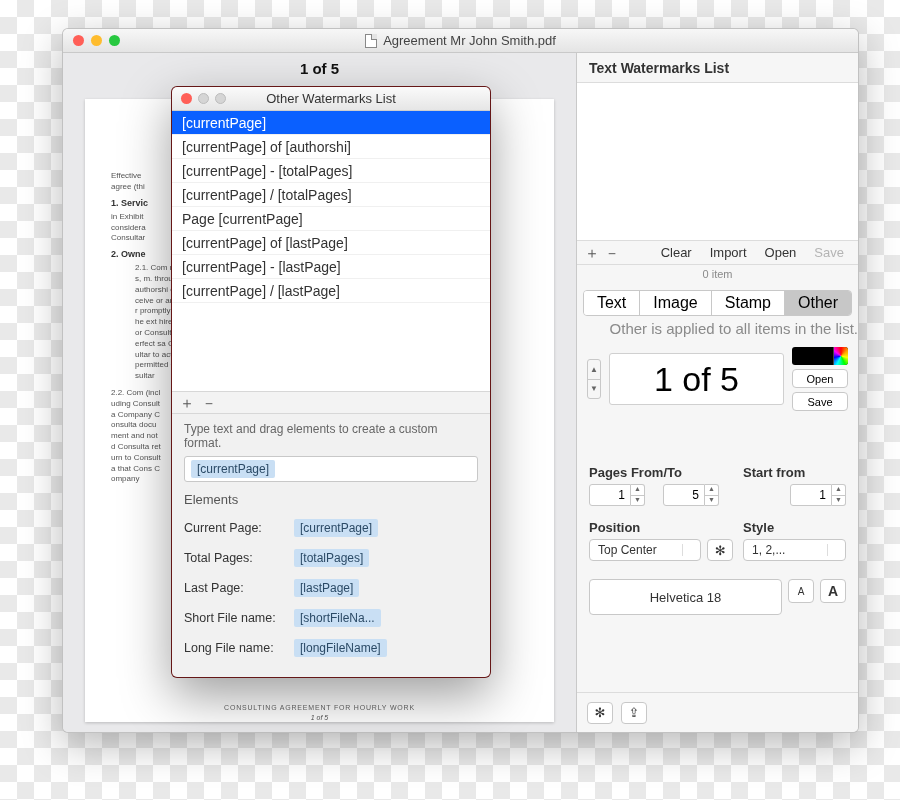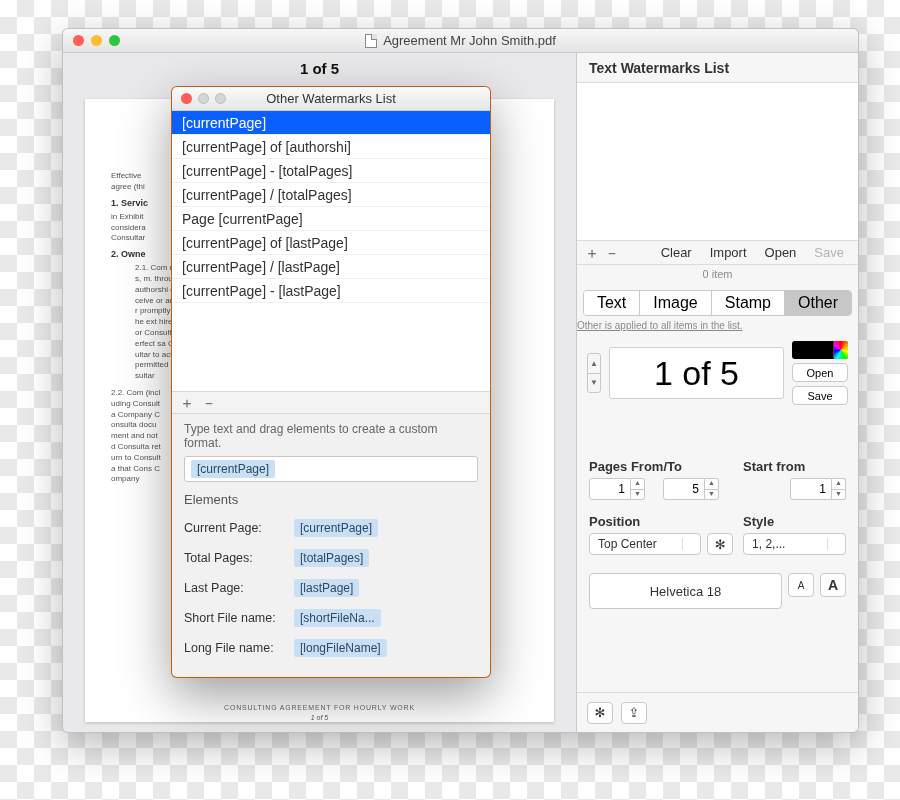--- a/index.html
+++ b/index.html
@@ -61,21 +61,21 @@
   .pm-btn { width:18px; height:18px; border:0; background:transparent; color:#555; font-size:15px; line-height:1; cursor:pointer; }
   .link-btn { background:transparent; border:0; padding:0 8px; height:22px; font-size:13px; color:#333; cursor:pointer; }
   .link-btn.disabled { color:#b4b4b4; }
   .item-count { text-align:center; font-size:11px; color:#8a8a8a; padding:3px 0 6px; }
 
   .seg-row { display:flex; justify-content:center; padding:4px 0 0; }
   .seg { display:flex; border:1px solid #c8c8c8; border-radius:4px; overflow:hidden; }
   .seg button { border:0; background:#fff; padding:3px 13px; font-size:16px; cursor:pointer; border-right:1px solid #c8c8c8; }
   .seg button:last-child{ border-right:0; }
   .seg button.sel { background:#c7c7c7; }
-  .seg-caption { text-align:left; font-size:10px; color:#8a8a8a; padding:4px 0 8px;text-decoration:underline; }
+  .seg-caption { text-align:right; font-size:15px; color:#8a8a8a; padding:4px 0 8px; }
 
   .preview-row { display:flex; align-items:center; padding:2px 10px 10px 10px; gap:8px; }
   .stepper-vert { width:14px; height:40px; border:1px solid #c8c8c8; border-radius:3px; display:flex; flex-direction:column; }
   .stepper-vert span{ flex:1; display:flex; align-items:center; justify-content:center; font-size:8px; color:#666; }
   .stepper-vert span:first-child{ border-bottom:1px solid #c8c8c8; }
   .wm-preview { flex:1; height:52px; background:#fff; border:1px solid #d0d0d0; border-radius:3px; display:flex; align-items:center; justify-content:center; font-size:34px; font-weight:400; color:#000; }
   .right-col-btns { display:flex; flex-direction:column; gap:4px; width:56px; }
   .color-swatch { width:56px; height:18px; background:#000; border-radius:3px; position:relative; }
   .color-swatch::after{ content:""; position:absolute; right:0; top:0; bottom:0; width:14px; border-left:1px solid #444; background:conic-gradient(red,orange,yellow,lime,cyan,blue,magenta,red); border-radius:0 3px 3px 0; }
   .mini-btn { height:19px; border:1px solid #c8c8c8; border-radius:4px; background:#fff; font-size:11px; cursor:pointer; }
@@ -95,21 +95,21 @@
   .font-row { display:flex; gap:6px; }
   .font-display { flex:1; height:36px; border:1px solid #c8c8c8; border-radius:4px; background:#fff; display:flex; align-items:center; justify-content:center; font-size:13px; cursor:pointer; }
   .small-sq { width:26px; height:24px; border:1px solid #c8c8c8; border-radius:4px; background:#fff; display:flex; align-items:center; justify-content:center; cursor:pointer; }
 
   .bottom-bar { margin-top:auto; border-top:1px solid #dcdcdc; height:40px; display:flex; align-items:center; padding:0 10px; gap:8px; }
   .export-btn { flex:1; height:26px; border:1px solid #c8c8c8; border-radius:5px; background:#fff; font-size:13px; cursor:pointer; }
 
   
   .dialog {
     position:absolute; left:171px; top:86px; width:320px; height:592px;
-    background:#f97316; border:1px solid rgba(0,0,0,.2); border-radius:6px;
+    background:#7f1d1d; border:1px solid rgba(0,0,0,.2); border-radius:6px;
     box-shadow:0 18px 50px rgba(0,0,0,.38);
     display:flex; flex-direction:column; overflow:hidden;
   }
   .dlg-titlebar { height:24px; background:linear-gradient(#fafafa,#e6e6e6); border-bottom:1px solid #cfcfcf; display:flex; align-items:center; justify-content:center; position:relative; font-size:13px; }
   .dlg-titlebar .traffic{ position:absolute; left:9px; top:6px; display:flex; gap:6px; }
   .dim-dot{ width:11px; height:11px; border-radius:50%; background:#d5d5d5; border:1px solid #bcbcbc; }
   .dlg-list { background:#fff; }
   .dlg-list .item { height:24px; display:flex; align-items:center; padding:0 10px; font-size:14px; border-bottom:1px solid #f0f0f0; }
   .dlg-list .item.sel { background:#0a60ff; color:#fff; }
   .dlg-blank { flex:1; background:#fff; }
@@ -291,22 +291,22 @@
     </div>
     <span>Other Watermarks List</span>
   </div>
   <div class="dlg-list">
     <div class="item sel">[currentPage]</div>
     <div class="item">[currentPage] of [authorshi]</div>
     <div class="item">[currentPage] - [totalPages]</div>
     <div class="item">[currentPage] / [totalPages]</div>
     <div class="item">Page [currentPage]</div>
     <div class="item">[currentPage] of [lastPage]</div>
+    <div class="item">[currentPage] - [lastPage]</div>
     <div class="item">[currentPage] / [lastPage]</div>
-    <div class="item">[currentPage] - [lastPage]</div>
   </div>
   <div class="dlg-blank"></div>
   <div class="dlg-pm">
     <button class="pm-btn">＋</button>
     <button class="pm-btn">－</button>
   </div>
   <div class="dlg-lower">
     <div class="hint">Type text and drag elements to create a custom format.</div>
     <div class="custom-input">
       <span class="token">[currentPage]</span>

